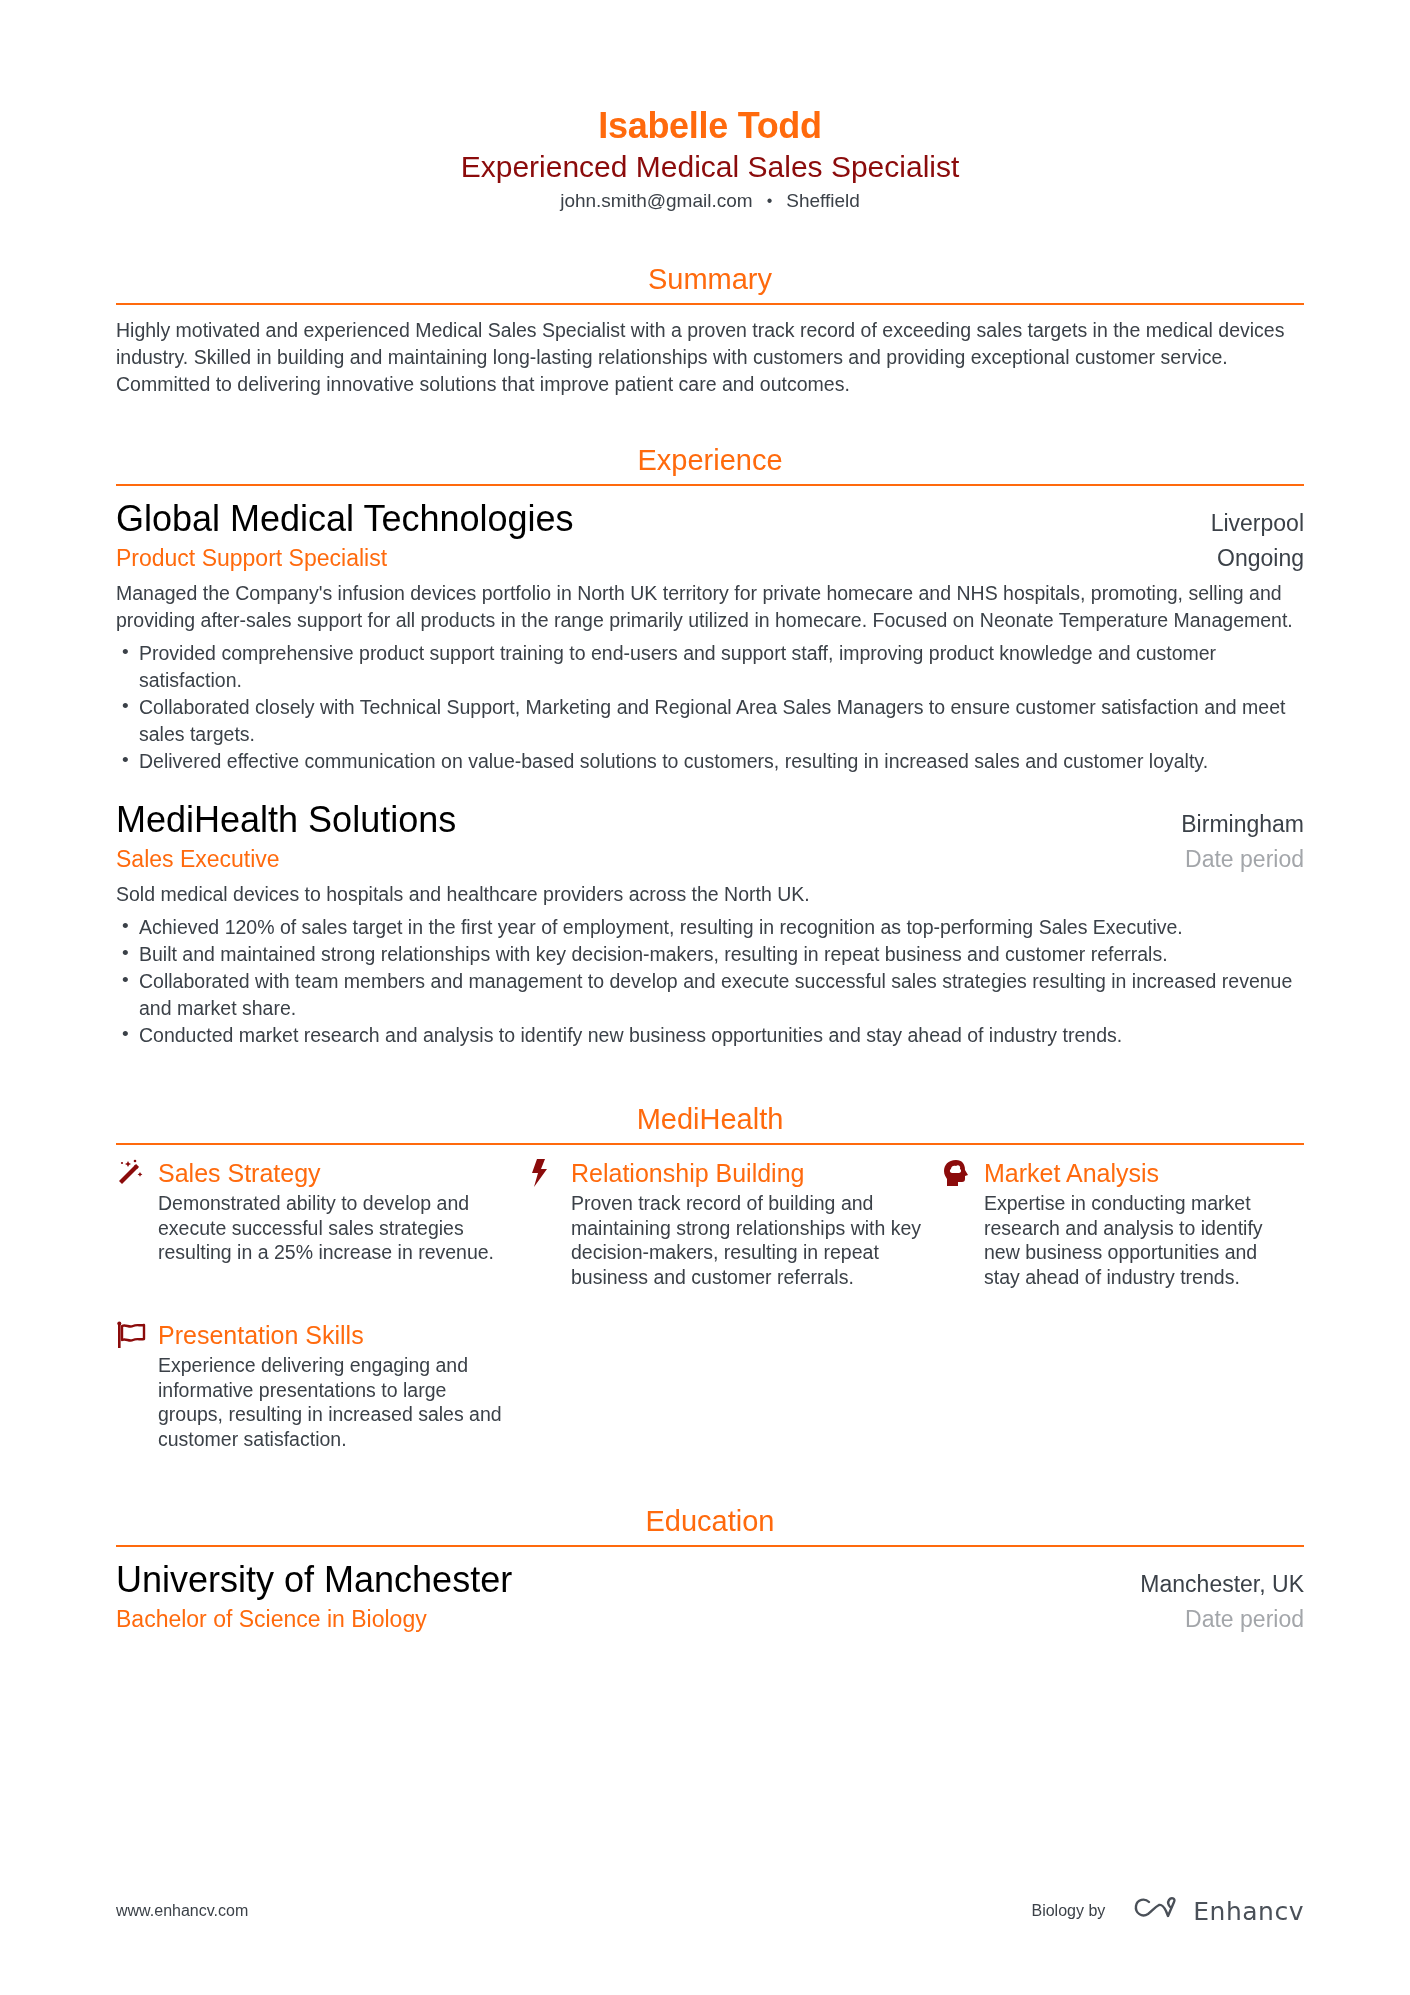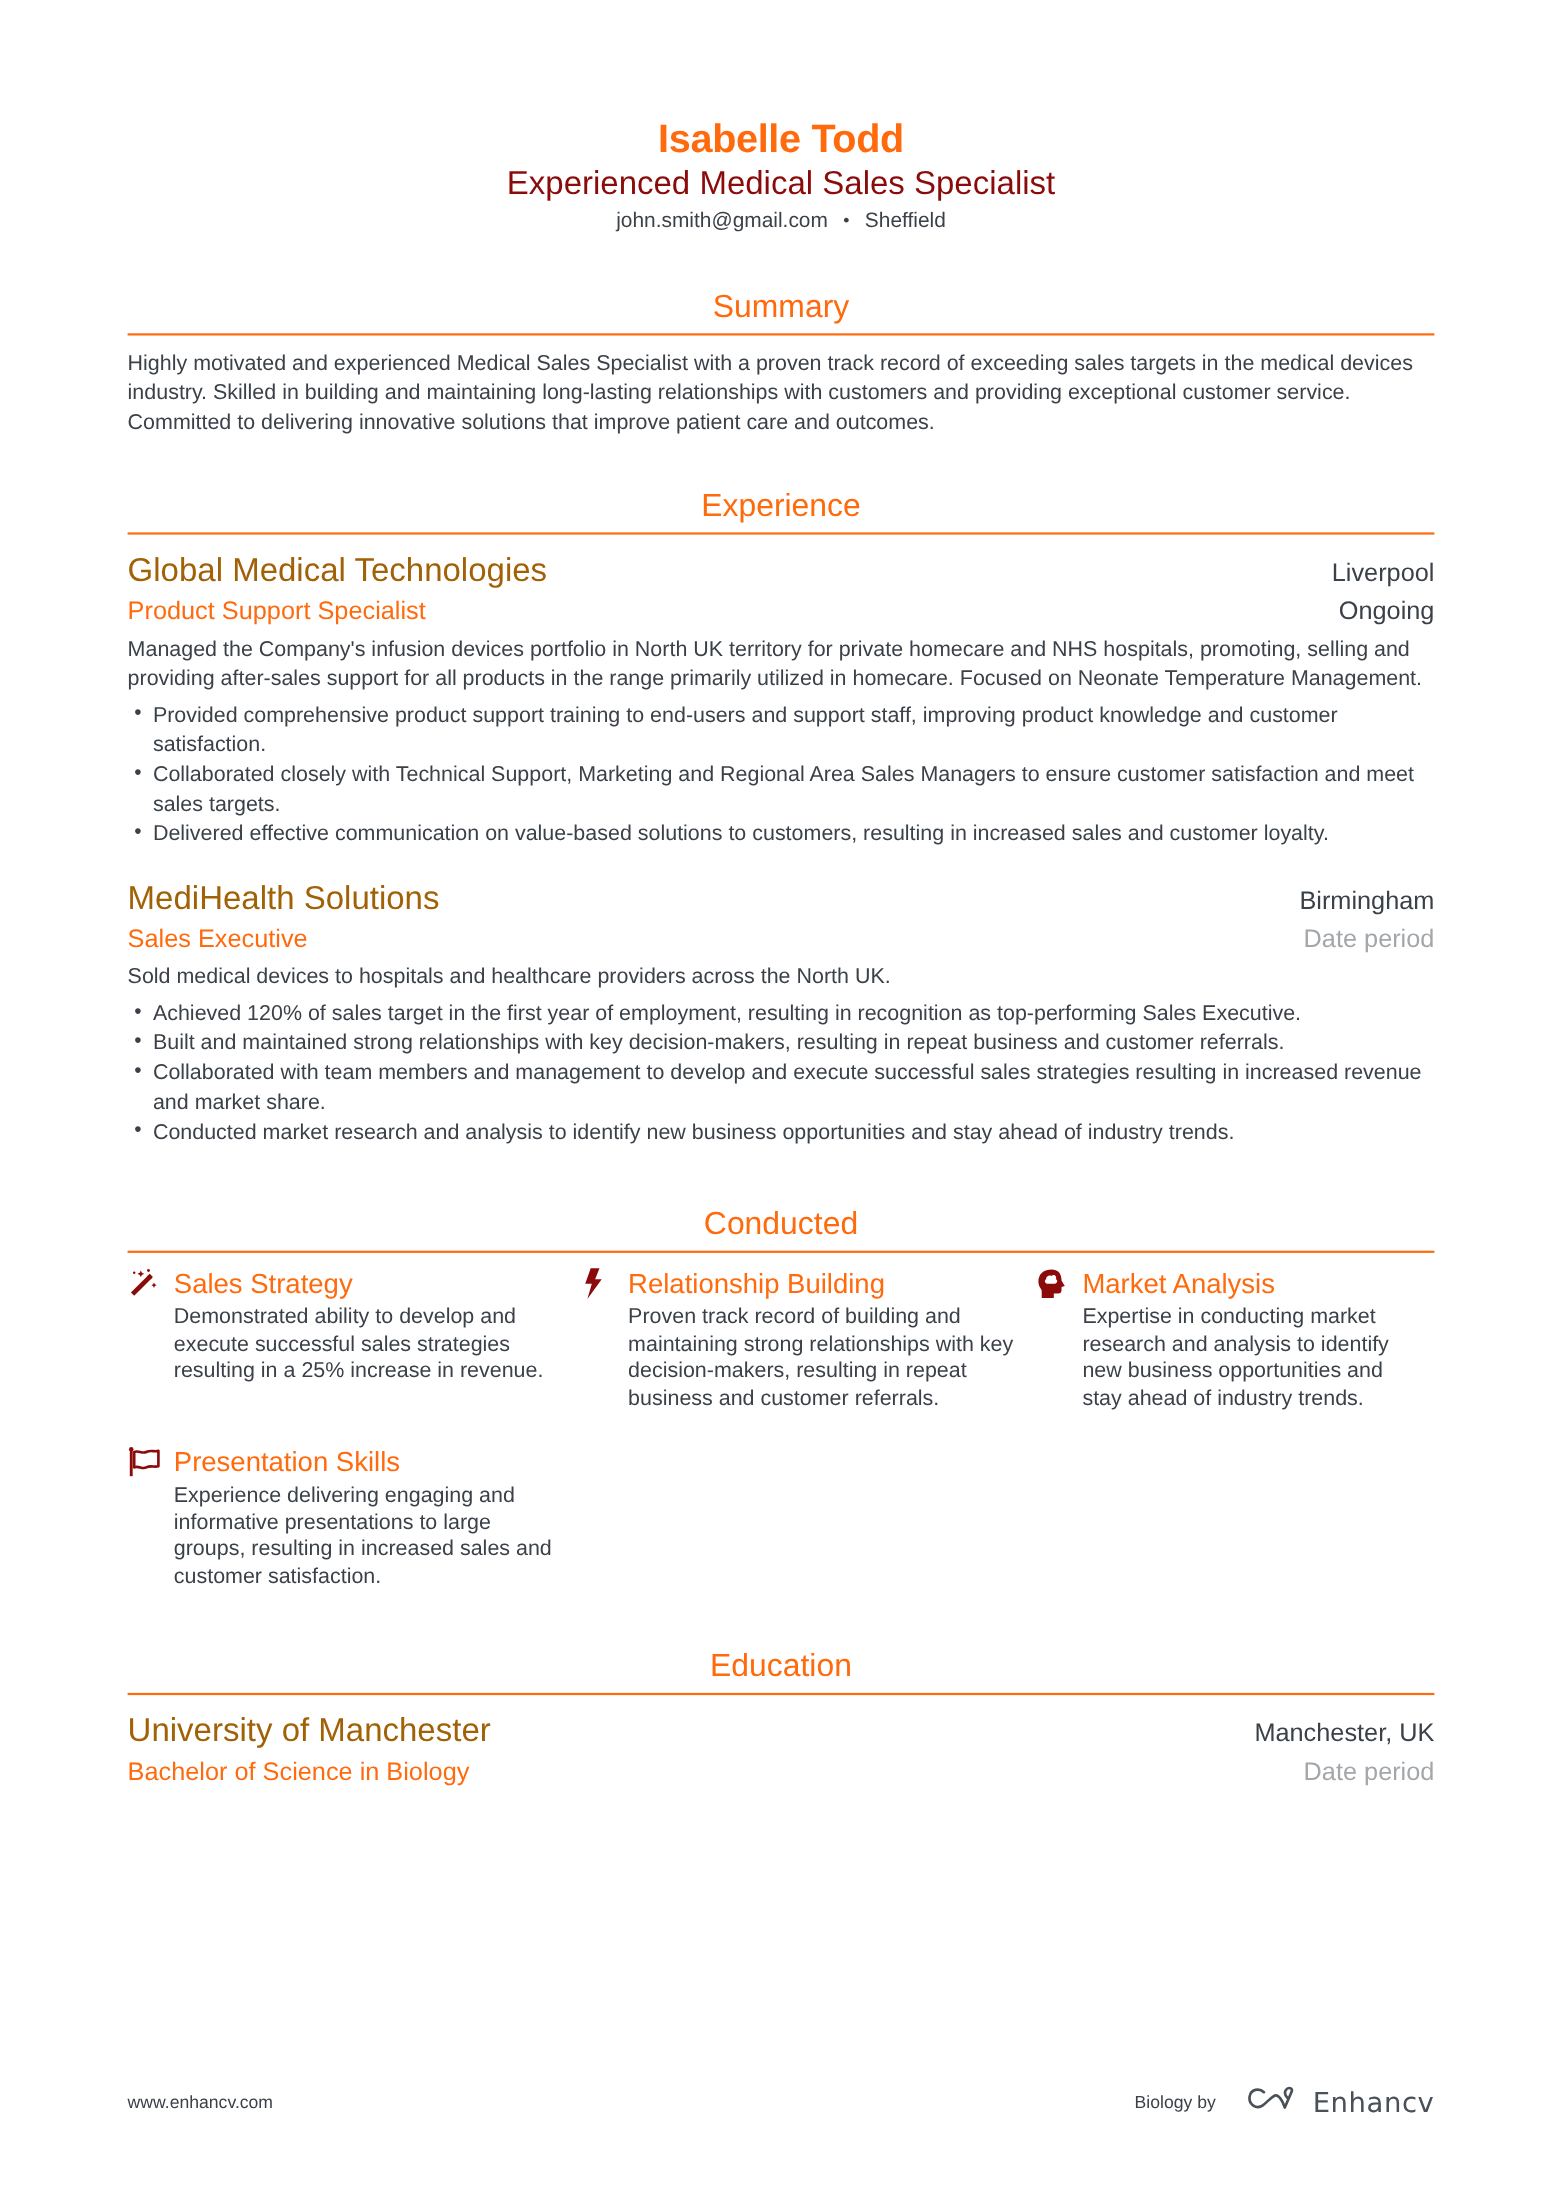--- a/index.html
+++ b/index.html
@@ -17,21 +17,21 @@
   .section-rule { height: 2px; background: #ff6a0d; margin-top: 6px; border: 0; }
 
   .summary-sec { margin-top: 46px; }
   .para { font-size: 19.5px; line-height: 27px; color: #3b4148; }
   .summary-text { margin-top: 12px; }
 
   .exp-sec { margin-top: 44px; }
   .job { margin-top: 14px; }
   .job + .job { margin-top: 26px; }
   .row { display: flex; justify-content: space-between; align-items: baseline; }
-  .company { font-size: 30px; color: #a16207; line-height: 38px; }
+  .company { font-size: 36px; color: #000000; line-height: 38px; }
   .location { font-size: 23px; color: #3b4148; line-height: 38px; }
   .role { font-size: 23px; color: #ff6a0d; line-height: 32px; }
   .period { font-size: 23px; color: #3b4148; line-height: 32px; }
   .period.muted { color: #a3a6aa; }
   .job-desc { margin-top: 6px; }
   ul.bullets { list-style: none; margin: 6px 0 0 0; padding: 0; }
   ul.bullets li { position: relative; padding-left: 23px; font-size: 19.5px; line-height: 27px; color: #3b4148; }
   ul.bullets li::before { content: "•"; position: absolute; left: 6px; top: -2px; font-size: 19px; color: #3b4148; }
 
   .str-sec { margin-top: 52px; }
@@ -104,21 +104,21 @@
       <ul class="bullets">
         <li>Achieved 120% of sales target in the first year of employment, resulting in recognition as top-performing Sales Executive.</li>
         <li>Built and maintained strong relationships with key decision-makers, resulting in repeat business and customer referrals.</li>
         <li>Collaborated with team members and management to develop and execute successful sales strategies resulting in increased revenue and market share.</li>
         <li>Conducted market research and analysis to identify new business opportunities and stay ahead of industry trends.</li>
       </ul>
     </div>
   </div>
 
   <div class="str-sec">
-    <div class="section-title">Conducted</div>
+    <div class="section-title">MediHealth</div>
     <div class="section-rule"></div>
 
     <div class="str-grid">
       <div class="str-item">
         <div class="str-icon">
           <svg width="28" height="28" viewBox="0 0 28 28">
             <path d="M3 25 L19 9 L22 12 L6 28 Z" fill="#8b0b0b" transform="translate(0,-3)"></path>
             <path d="M19 6 L22 9" stroke="#8b0b0b" stroke-width="3"></path>
             <path d="M12 2 l1 2 l2 1 l-2 1 l-1 2 l-1 -2 l-2 -1 l2 -1 z" fill="#8b0b0b"></path>
             <path d="M24 13 l0.8 1.6 l1.6 0.8 l-1.6 0.8 l-0.8 1.6 l-0.8 -1.6 l-1.6 -0.8 l1.6 -0.8 z" fill="#8b0b0b"></path>

